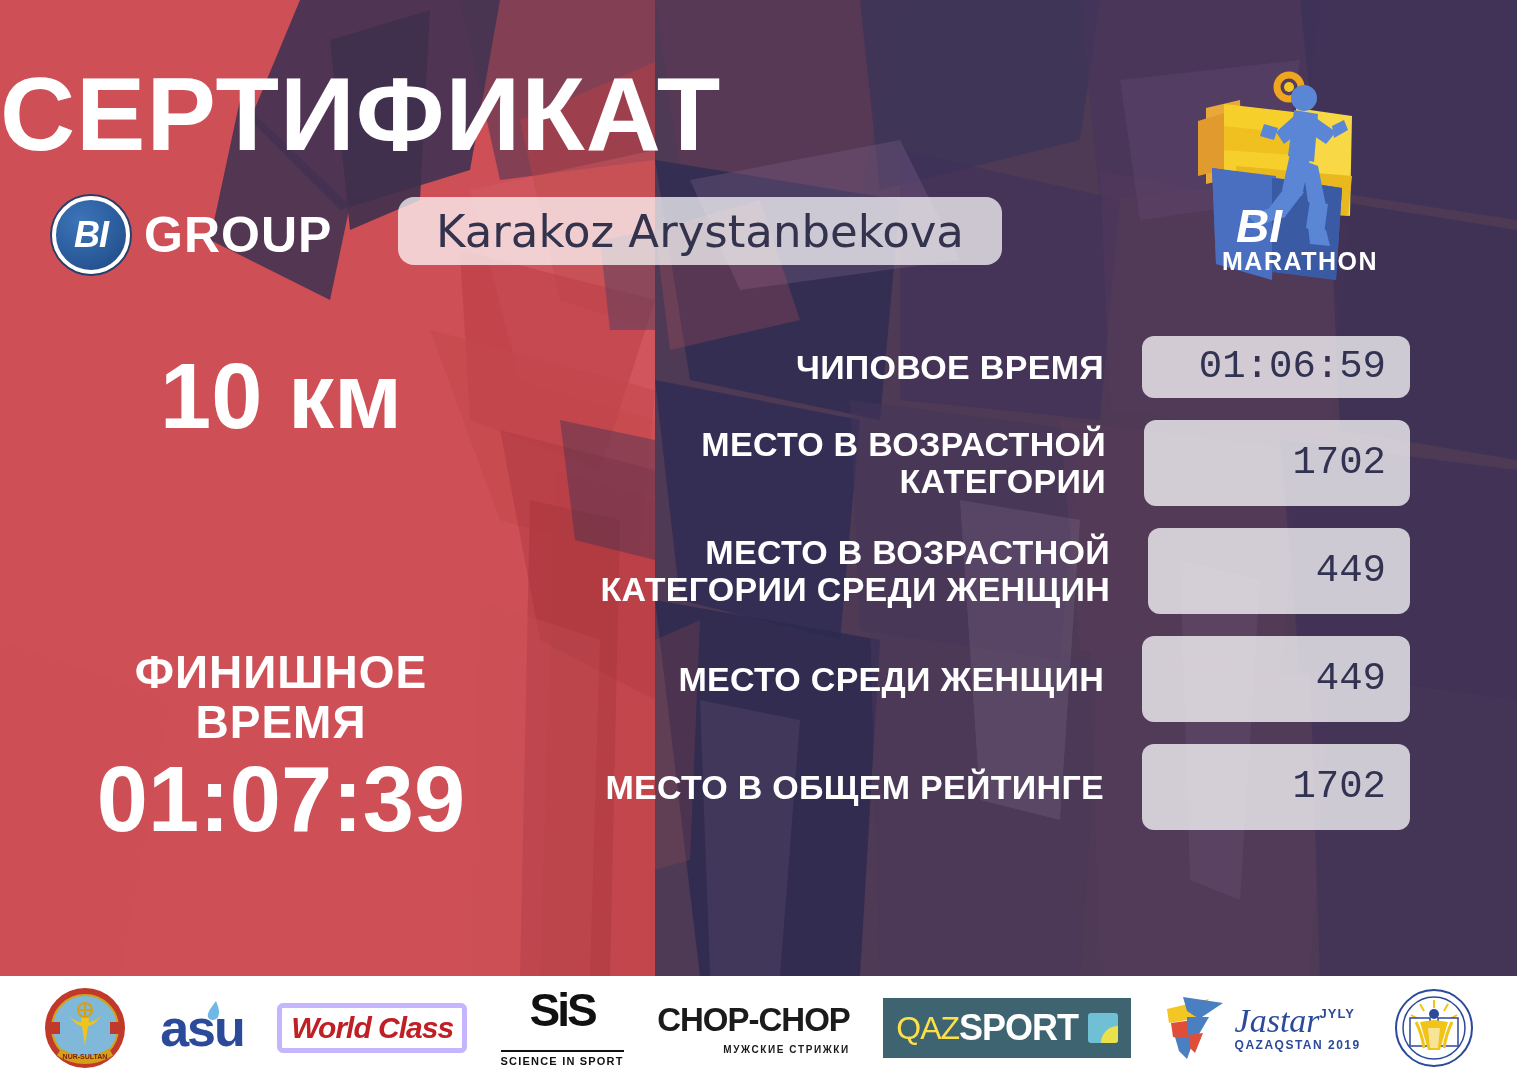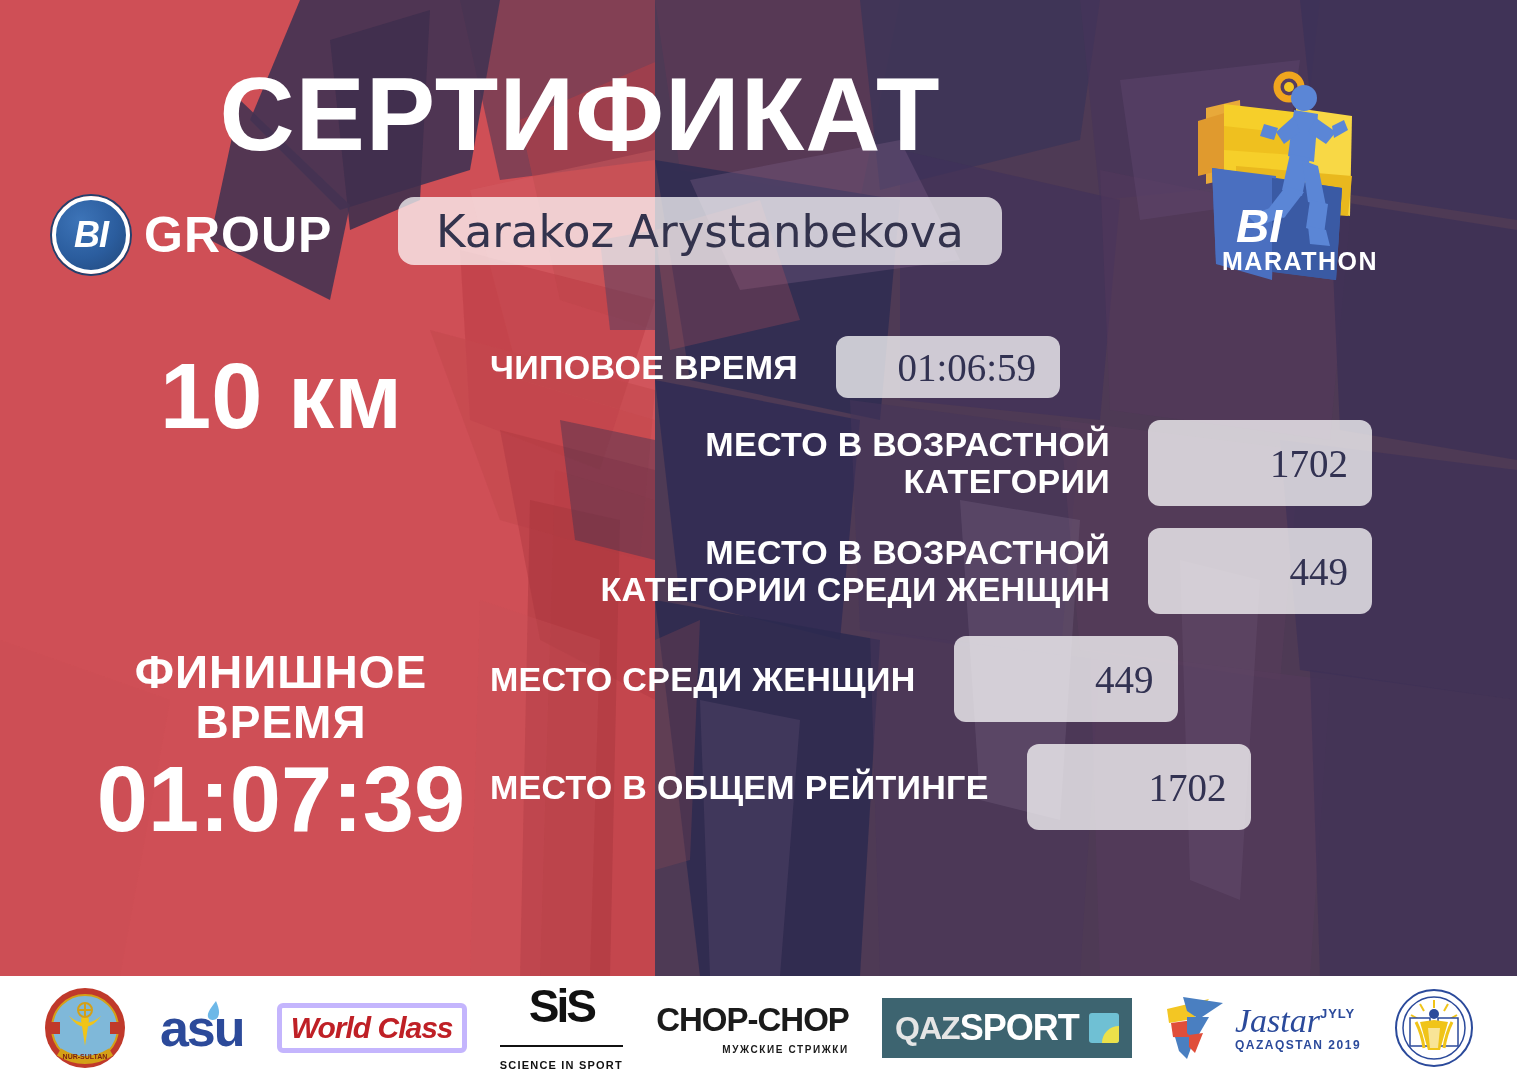--- a/index.html
+++ b/index.html
@@ -12,21 +12,21 @@
   
   .bg-left{position:absolute;left:0;top:0;width:655px;height:976px;background:#cf4f56;}
   .bg-right{position:absolute;left:655px;top:0;width:862px;height:976px;background:#4e3a55;}
   .bg-art{position:absolute;left:0;top:0;width:1517px;height:976px;}
   
   .footer{position:absolute;left:0;top:976px;width:1517px;height:104px;background:#ffffff;
           display:flex;align-items:center;justify-content:space-around;padding:0 26px;box-sizing:border-box;}
   .logo-slot{display:flex;align-items:center;justify-content:center;height:86px;}
   
   .title{
-    position:absolute;left:0;top:62px;width:1160px;text-align:center;
+    position:absolute;left:0;top:62px;width:1160px;text-align:left;
     color:#ffffff;font-size:104px;font-weight:bold;letter-spacing:1px;line-height:1;
     font-family:"Liberation Sans",sans-serif;
   }
   .bi-group{position:absolute;left:52px;top:196px;display:flex;align-items:center;gap:14px;}
   .bi-badge{
     width:78px;height:78px;border-radius:50%;
     background:radial-gradient(circle at 35% 30%, #3d74b8 0%, #2b5d9e 55%, #21477a 100%);
     border:4px solid #ffffff;box-sizing:border-box;
     display:flex;align-items:center;justify-content:center;
     box-shadow:0 0 0 2px #23406d;
@@ -43,47 +43,47 @@
   }
   
   .marathon-logo{position:absolute;left:1176px;top:66px;width:206px;height:240px;}
   
   .left-block{position:absolute;left:0;top:344px;width:562px;text-align:center;color:#fff;}
   .lb-label{font-size:46px;font-weight:bold;letter-spacing:1px;line-height:1.08;}
   .lb-value{font-size:92px;font-weight:bold;letter-spacing:0px;margin-top:4px;line-height:1.05;}
   .left-block2{position:absolute;left:0;top:648px;width:562px;text-align:center;color:#fff;}
   
   .stats{position:absolute;left:490px;top:336px;width:920px;}
-  .stat-row{display:flex;align-items:center;justify-content:flex-start;margin-bottom:22px;}
+  .stat-row{display:flex;align-items:center;justify-content:flex-end;margin-bottom:22px;}
   .stat-label{
     color:#ffffff;font-size:34px;font-weight:bold;text-align:right;line-height:1.08;
     letter-spacing:0.3px;padding-right:38px;max-width:620px;
   }
   .stat-value{
-    width:224px;min-height:62px;background:rgba(255,255,255,0.74);border-radius:12px;
-    color:#323252;font-size:39px;font-family:Liberation Serif, serif;
+    width:268px;min-height:62px;background:rgba(255,255,255,0.74);border-radius:12px;
+    color:#323252;font-size:39px;font-family:Liberation Mono, monospace;
     display:flex;align-items:center;justify-content:flex-end;
     padding:8px 24px 8px 0;box-sizing:border-box;
   }
   .stat-row.tall .stat-value{min-height:86px;}
   
   .wc-box{border:5px solid #c4b5fd;border-radius:6px;padding:3px 9px;background:#fff;}
   .wc-text{color:#bf2026;font-style:italic;font-weight:bold;font-size:30px;letter-spacing:-1px;
            font-family:"Liberation Sans",sans-serif;}
   .sis-wrap{text-align:center;}
   .sis-main{font-size:46px;font-weight:bold;color:#111;letter-spacing:-3px;line-height:.92;
             font-family:"Liberation Sans",sans-serif;}
   .sis-sub{font-size:11px;font-weight:bold;color:#111;letter-spacing:1.2px;margin-top:18px;
-           border-top:2px solid #111;padding-top:12px;}
+           border-top:2px solid #111;padding-top:3px;}
   .chop-wrap{text-align:right;}
   .chop-main{font-size:33px;font-weight:bold;color:#1b1b1b;letter-spacing:-1px;
              font-family:"Liberation Sans",sans-serif;}
   .chop-sub{font-size:10px;font-weight:bold;color:#1b1b1b;letter-spacing:1.6px;margin-top:5px;}
   .qaz-box{background:#3d6470;padding:9px 13px;display:flex;align-items:center;gap:10px;}
-  .qaz-t1{color:#e5e5e5;font-size:32px;font-weight:bold;letter-spacing:-1px;}
+  .qaz-t1{color:#fde047;font-size:32px;font-weight:normal;letter-spacing:-1px;}
   .qaz-t2{color:#ffffff;font-size:36px;font-weight:bold;letter-spacing:-1px;}
   .qaz-sq{width:30px;height:30px;background:#6fc0d4;border-radius:3px;position:relative;overflow:hidden;}
   .qaz-sq:after{content:"";position:absolute;right:0;bottom:0;width:17px;height:17px;
                 background:#ece14a;border-top-left-radius:17px;}
   .asu-text{font-size:52px;font-weight:bold;color:#2c4a9a;letter-spacing:-2px;line-height:1;
             font-family:"Liberation Sans",sans-serif;}
   .jastar-wrap{display:flex;align-items:center;gap:6px;}
   .jastar-txt{color:#2b4a9b;}
   .jastar-main{font-size:34px;font-style:italic;font-family:"Liberation Serif",serif;line-height:1;}
   .jastar-sub{font-size:12px;font-weight:bold;letter-spacing:1.5px;}

